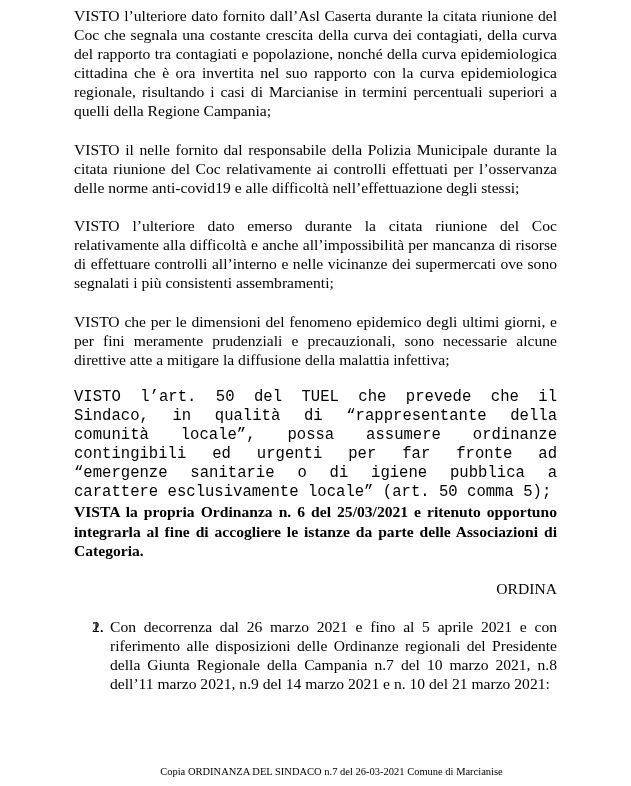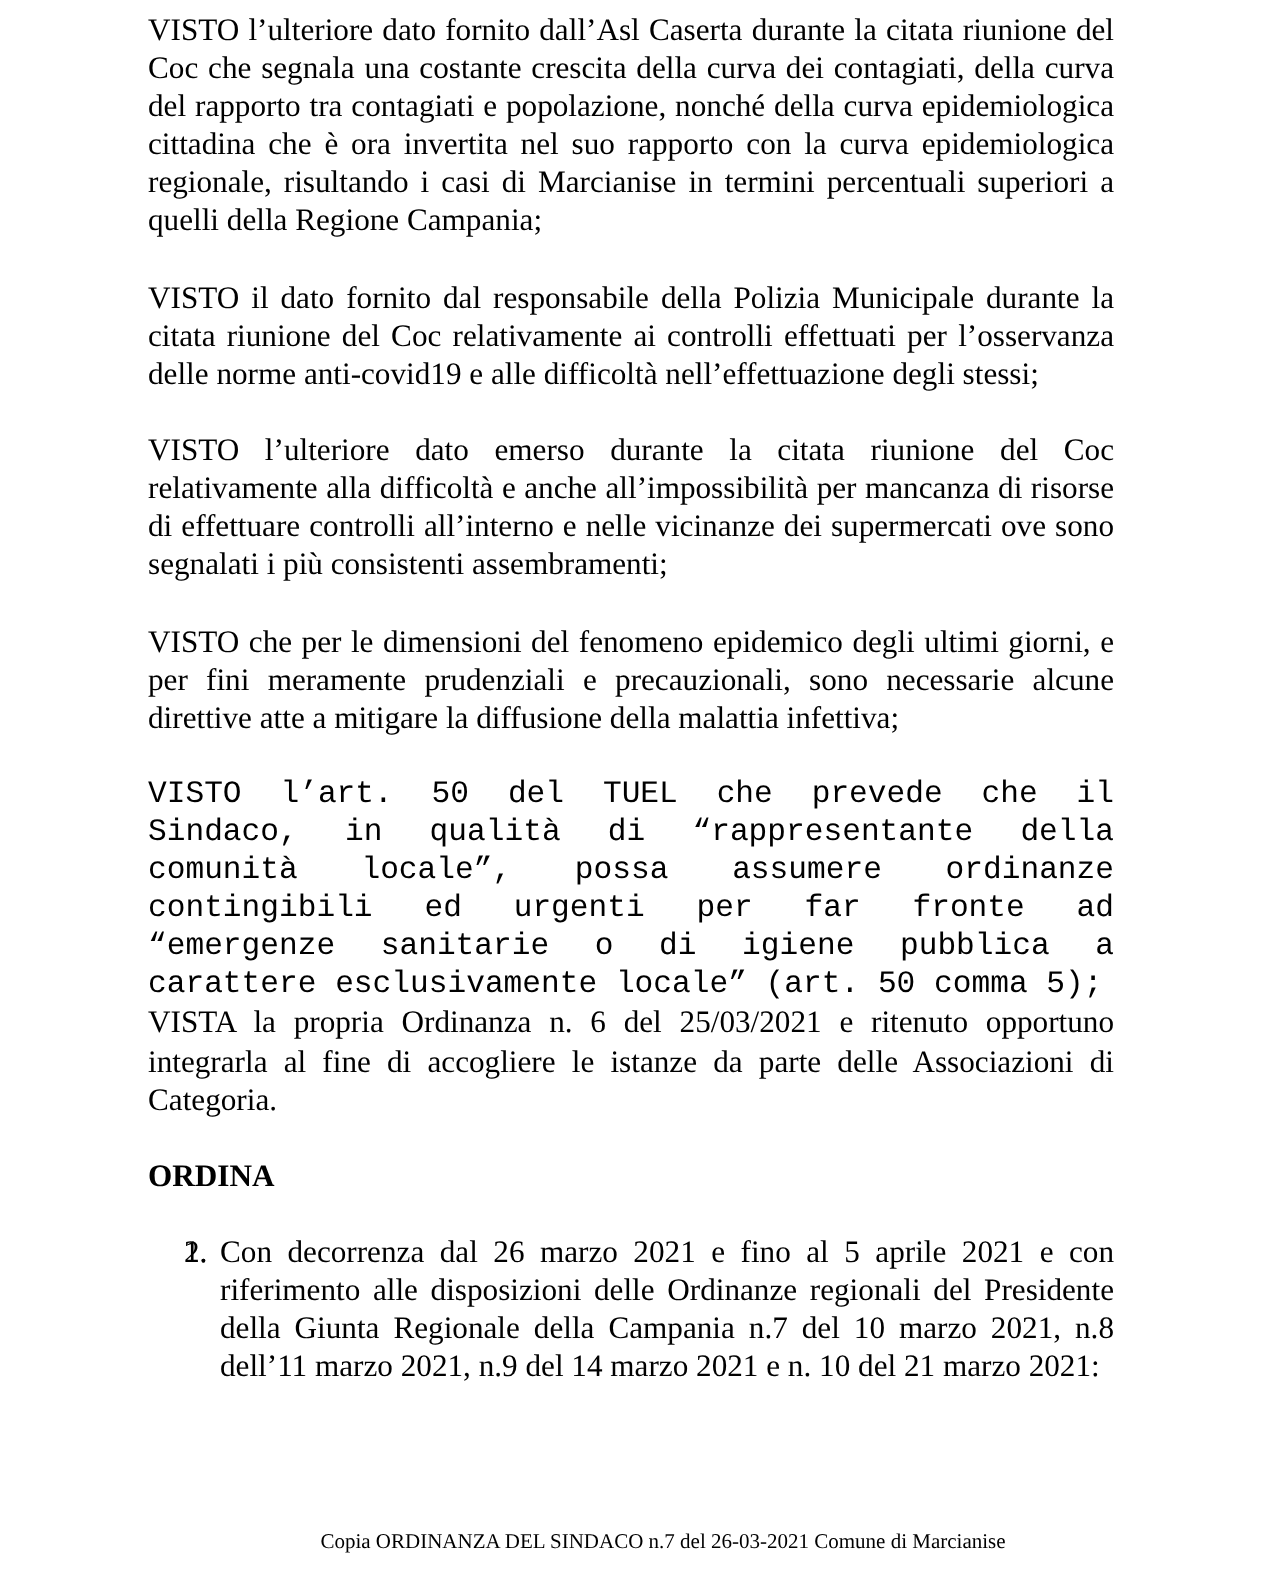--- a/index.html
+++ b/index.html
@@ -26,25 +26,25 @@
     .para {
       margin: 0 0 19.1px 0;
       text-align: justify;
       text-align-last: left;
     }
     .para.tight {
       margin-bottom: 0;
       font-family: Liberation Mono, monospace;
     }
     .bold {
-      font-weight: normal;
+      font-weight: bold;
     }
     .heading {
-      text-align: left;
-      font-weight: bold;
+      text-align: right;
+      font-weight: normal;
       margin: 19px 0 19px 0;
     }
     .olist {
       margin: 0;
       padding: 0;
       list-style: none;
     }
     .olist li {
       position: relative;
       padding-left: 36px;
@@ -65,21 +65,21 @@
       text-align: center;
       font-size: 10.5px;
       line-height: 12px;
     }
   </style>
 </head>
 <body>
 
 <div class="page">
   <p class="para">VISTO l’ulteriore dato fornito dall’Asl Caserta durante la citata riunione del Coc che segnala una costante crescita della curva dei contagiati, della curva del rapporto tra contagiati e popolazione, nonché della curva epidemiologica cittadina che è ora invertita nel suo rapporto con la curva epidemiologica regionale, risultando i casi di Marcianise in termini percentuali superiori a quelli della Regione Campania;</p>
-  <p class="para">VISTO il dato fornito dal responsabile della Polizia Municipale durante la citata riunione del Coc relativamente ai controlli effettuati per l’osservanza delle norme anti-covid19 e alle difficoltà nell’effettuazione degli stessi;</p>
+  <p class="para">VISTO il nelle fornito dal responsabile della Polizia Municipale durante la citata riunione del Coc relativamente ai controlli effettuati per l’osservanza delle norme anti-covid19 e alle difficoltà nell’effettuazione degli stessi;</p>
   <p class="para">VISTO l’ulteriore dato emerso durante la citata riunione del Coc relativamente alla difficoltà e anche all’impossibilità per mancanza di risorse di effettuare controlli all’interno e nelle vicinanze dei supermercati ove sono segnalati i più consistenti assembramenti;</p>
   <p class="para">VISTO che per le dimensioni del fenomeno epidemico degli ultimi giorni, e per fini meramente prudenziali e precauzionali, sono necessarie alcune direttive atte a mitigare la diffusione della malattia infettiva;</p>
   <p class="para tight">VISTO l’art. 50 del TUEL che prevede che il Sindaco, in qualità di “rappresentante della comunità locale”, possa assumere ordinanze contingibili ed urgenti per far fronte ad “emergenze sanitarie o di igiene pubblica a carattere esclusivamente locale” (art. 50 comma 5);</p>
   <p class="para bold">VISTA la propria Ordinanza n. 6 del 25/03/2021 e ritenuto opportuno integrarla al fine di accogliere le istanze da parte delle Associazioni di Categoria.</p>
 
   <div class="heading">ORDINA</div>
 
   <ol class="olist">
     <li>
       <span class="num">1.</span>

